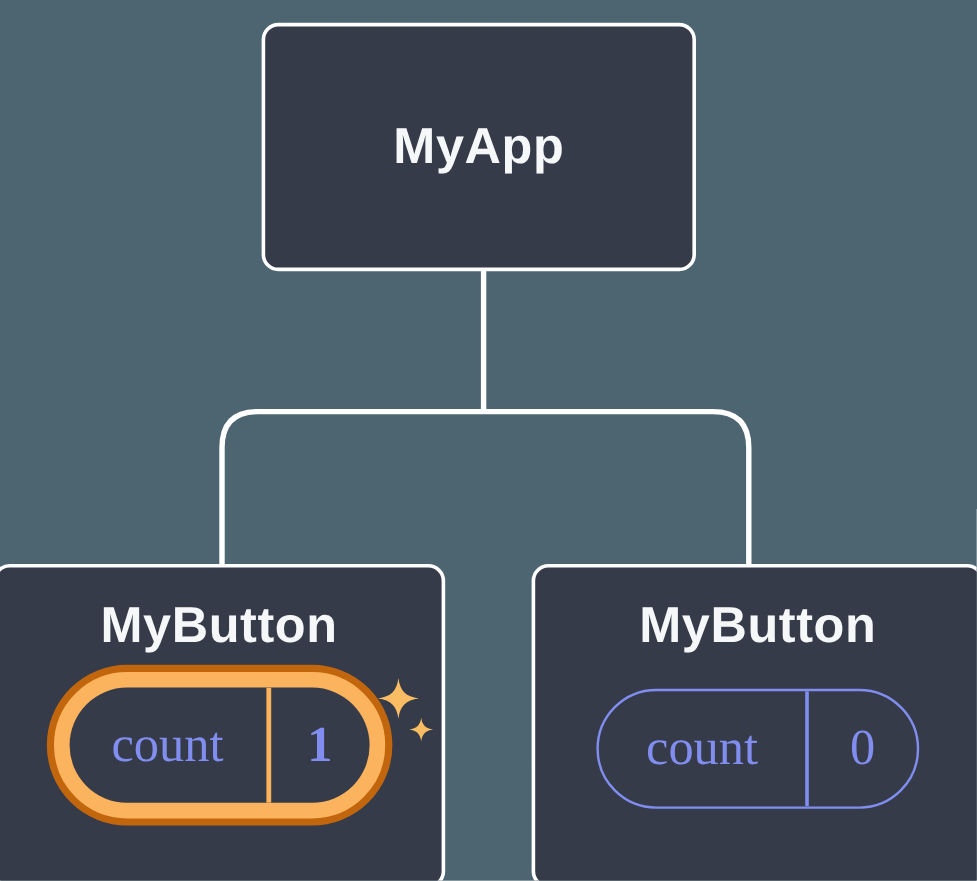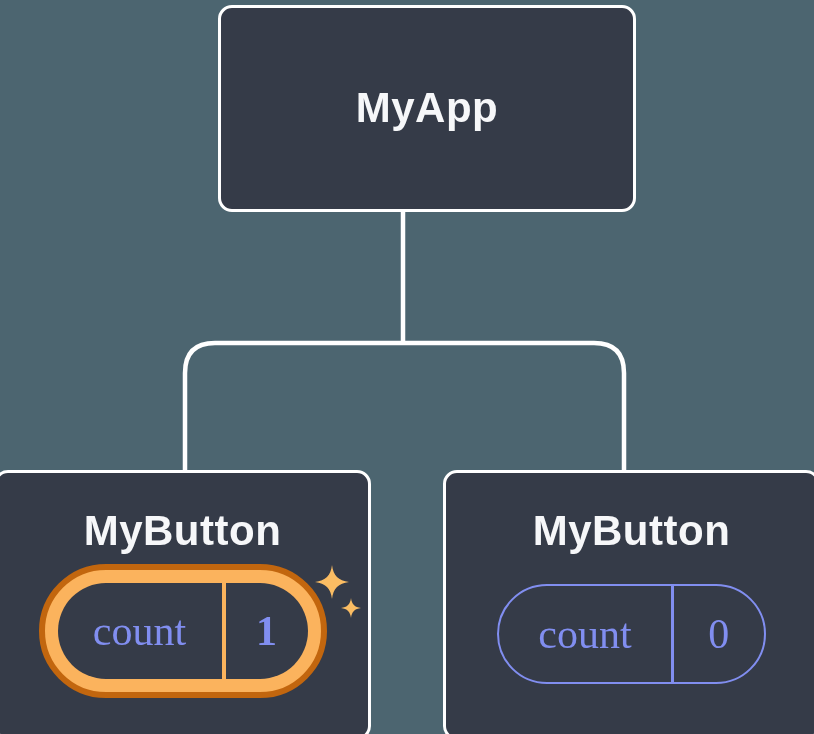--- a/index.html
+++ b/index.html
@@ -29,22 +29,22 @@
     background: #353b48;
     border: 3px solid #ffffff;
     border-radius: 14px;
     z-index: 1;
     display: flex;
     flex-direction: column;
     align-items: center;
   }
   .node-root {
     left: 218px;
-    top: 5px;
-    width: 418px;
+    top: 19px;
+    width: 362px;
     height: 207px;
     justify-content: center;
   }
   .node-child-left {
     left: -6px;
     top: 470px;
     width: 377px;
     height: 270px;
   }
   .node-child-right {
@@ -54,21 +54,21 @@
     height: 270px;
   }
   .node-title {
     color: #f6f7f9;
     font-size: 42px;
     font-weight: 700;
     letter-spacing: 0.5px;
     line-height: 1.2;
   }
   .child-title {
-    margin-top: 33px;
+    margin-top: 23px;
   }
   
   .pill-hl {
     box-sizing: border-box;
     margin-top: 8px;
     width: 288px;
     height: 134px;
     border: 6px solid #c2660e;
     background: #fbb35d;
     border-radius: 999px;

